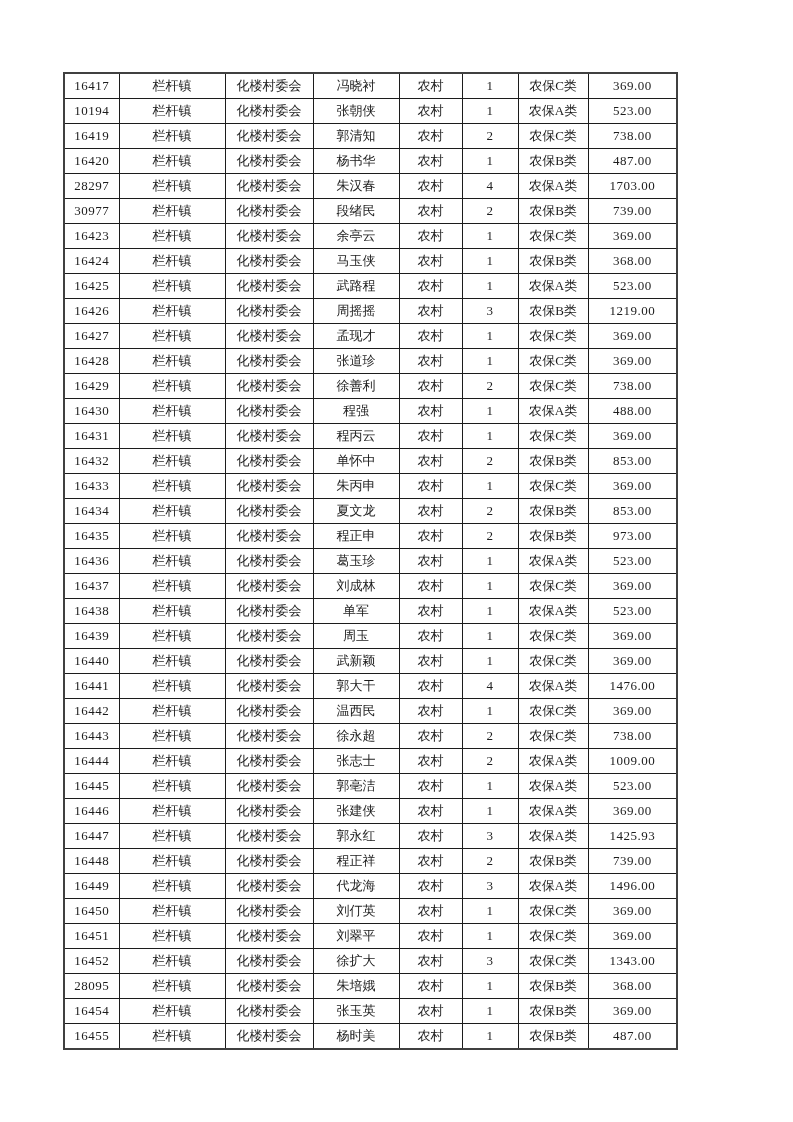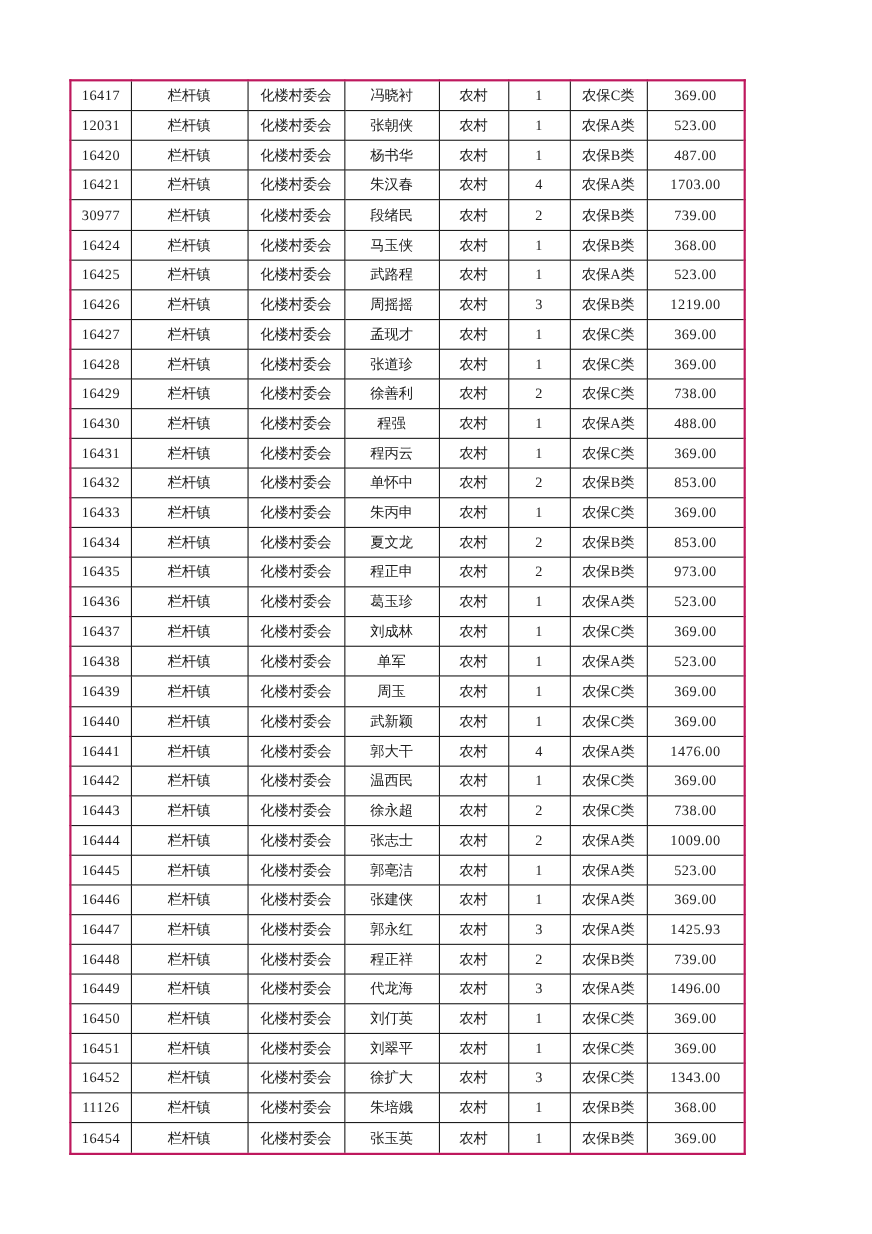--- a/index.html
+++ b/index.html
@@ -18,21 +18,21 @@
     position: absolute;
     left: 63px;
     top: 72px;
     width: 613px;
     height: 978px;
     border-collapse: collapse;
     table-layout: fixed;
     font-family: "Liberation Serif", "DejaVu Serif", serif;
     font-size: 13px;
     color: #1c1c1c;
-    border: 2px solid #be185d;
+    border: 2px solid #404040;
   }
   .data-table td {
     border: 1px solid #1c1c1c;
     text-align: center;
     vertical-align: middle;
     padding: 0;
     overflow: hidden;
     white-space: nowrap;
   }
   .data-table td.num {
@@ -59,60 +59,80 @@
           <td class="num">16417</td>
           <td>栏杆镇</td>
           <td>化楼村委会</td>
           <td>冯晓衬</td>
           <td>农村</td>
           <td class="num">1</td>
           <td>农保C类</td>
           <td class="num">369.00</td>
         </tr>
         <tr>
-          <td class="num">12031</td>
+          <td class="num">10194</td>
           <td>栏杆镇</td>
           <td>化楼村委会</td>
           <td>张朝侠</td>
           <td>农村</td>
           <td class="num">1</td>
           <td>农保A类</td>
           <td class="num">523.00</td>
         </tr>
         <tr>
+          <td class="num">16419</td>
+          <td>栏杆镇</td>
+          <td>化楼村委会</td>
+          <td>郭清知</td>
+          <td>农村</td>
+          <td class="num">2</td>
+          <td>农保C类</td>
+          <td class="num">738.00</td>
+        </tr>
+        <tr>
           <td class="num">16420</td>
           <td>栏杆镇</td>
           <td>化楼村委会</td>
           <td>杨书华</td>
           <td>农村</td>
           <td class="num">1</td>
           <td>农保B类</td>
           <td class="num">487.00</td>
         </tr>
         <tr>
-          <td class="num">16421</td>
+          <td class="num">28297</td>
           <td>栏杆镇</td>
           <td>化楼村委会</td>
           <td>朱汉春</td>
           <td>农村</td>
           <td class="num">4</td>
           <td>农保A类</td>
           <td class="num">1703.00</td>
         </tr>
         <tr>
           <td class="num">30977</td>
           <td>栏杆镇</td>
           <td>化楼村委会</td>
           <td>段绪民</td>
           <td>农村</td>
           <td class="num">2</td>
           <td>农保B类</td>
           <td class="num">739.00</td>
         </tr>
         <tr>
+          <td class="num">16423</td>
+          <td>栏杆镇</td>
+          <td>化楼村委会</td>
+          <td>余亭云</td>
+          <td>农村</td>
+          <td class="num">1</td>
+          <td>农保C类</td>
+          <td class="num">369.00</td>
+        </tr>
+        <tr>
           <td class="num">16424</td>
           <td>栏杆镇</td>
           <td>化楼村委会</td>
           <td>马玉侠</td>
           <td>农村</td>
           <td class="num">1</td>
           <td>农保B类</td>
           <td class="num">368.00</td>
         </tr>
         <tr>
@@ -389,34 +409,44 @@
           <td class="num">16452</td>
           <td>栏杆镇</td>
           <td>化楼村委会</td>
           <td>徐扩大</td>
           <td>农村</td>
           <td class="num">3</td>
           <td>农保C类</td>
           <td class="num">1343.00</td>
         </tr>
         <tr>
-          <td class="num">11126</td>
+          <td class="num">28095</td>
           <td>栏杆镇</td>
           <td>化楼村委会</td>
           <td>朱培娥</td>
           <td>农村</td>
           <td class="num">1</td>
           <td>农保B类</td>
           <td class="num">368.00</td>
         </tr>
         <tr>
           <td class="num">16454</td>
           <td>栏杆镇</td>
           <td>化楼村委会</td>
           <td>张玉英</td>
           <td>农村</td>
           <td class="num">1</td>
           <td>农保B类</td>
           <td class="num">369.00</td>
+        </tr>
+        <tr>
+          <td class="num">16455</td>
+          <td>栏杆镇</td>
+          <td>化楼村委会</td>
+          <td>杨时美</td>
+          <td>农村</td>
+          <td class="num">1</td>
+          <td>农保B类</td>
+          <td class="num">487.00</td>
         </tr>
       </tbody>
   </table>
 </div>
 
 </body></html>

